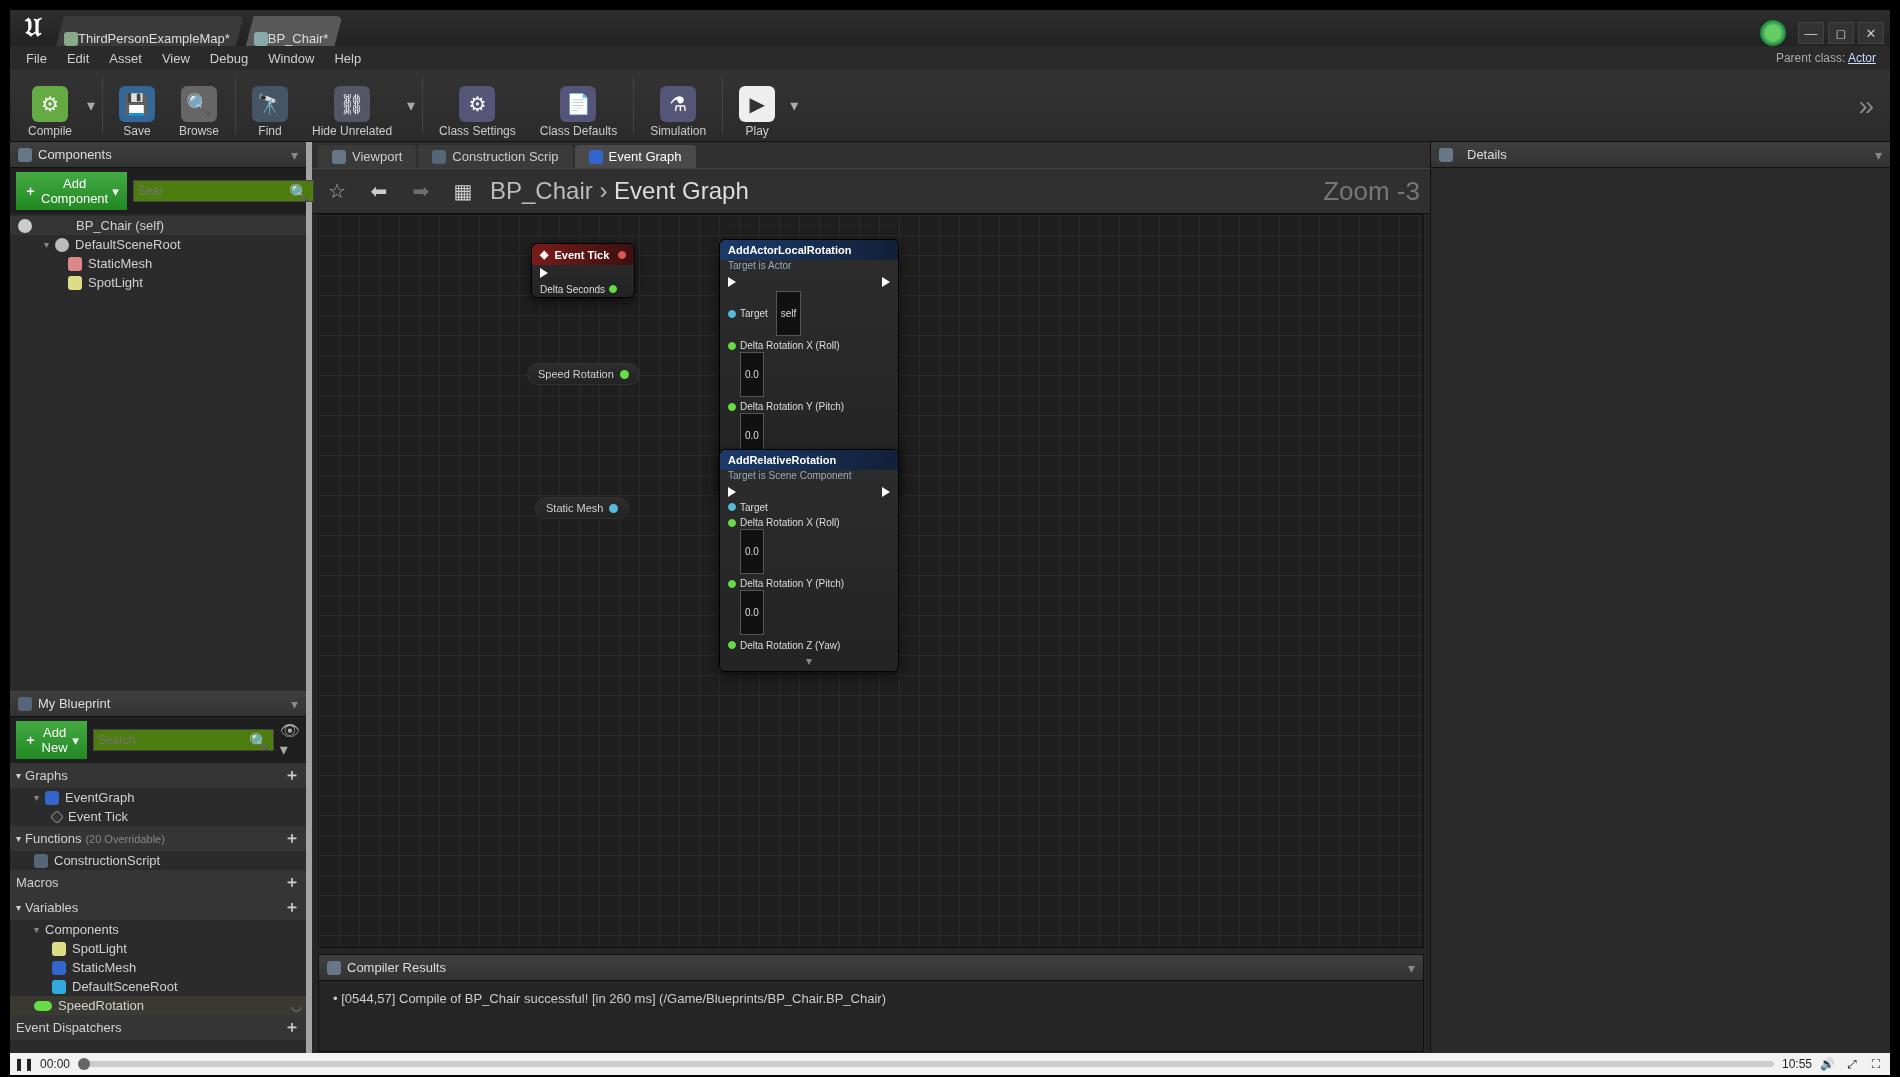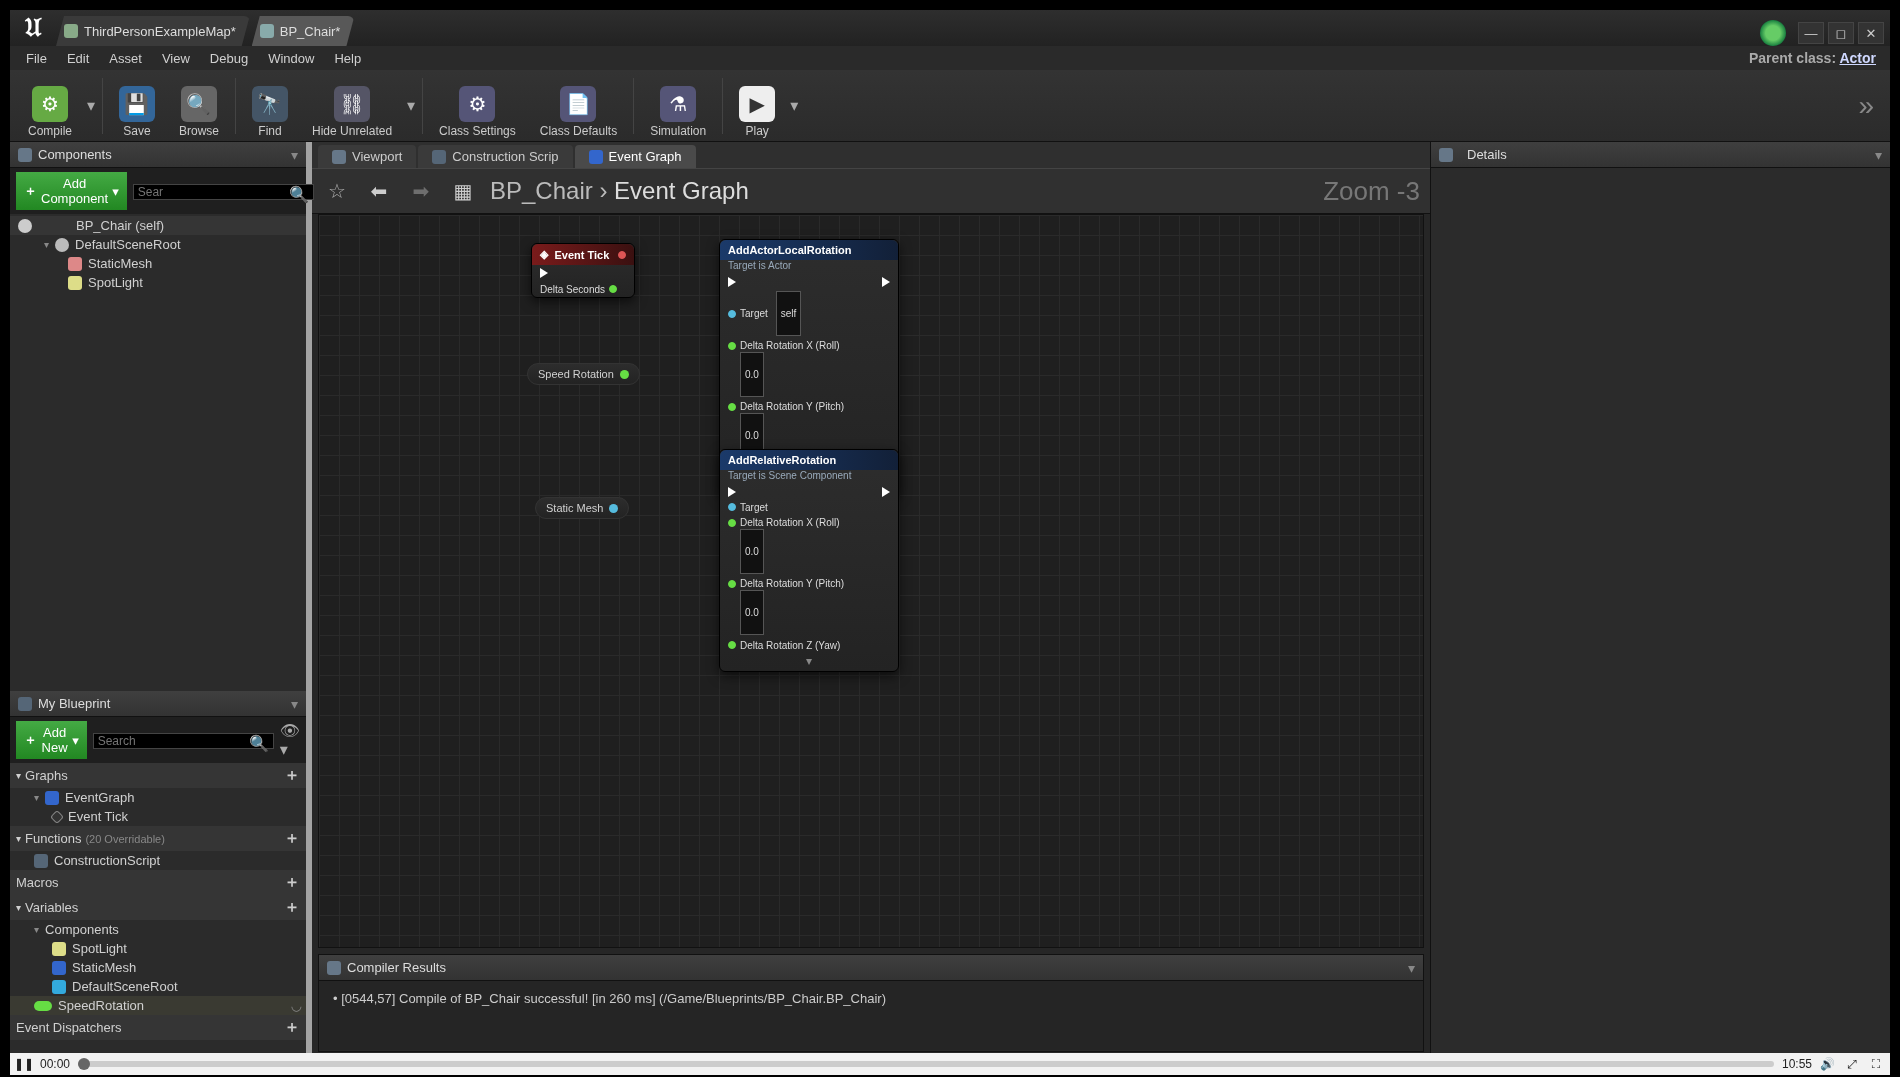--- a/index.html
+++ b/index.html
@@ -5,32 +5,32 @@
 * { margin:0; padding:0; box-sizing:border-box; font-family:"Segoe UI",Arial,sans-serif; }
 body { background:#000; width:1900px; height:1077px; position:relative; overflow:hidden; }
 
 
 .app { position:absolute; left:10px; top:10px; width:1880px; height:1050px; background:#252525; color:#d0d0d0; display:flex; flex-direction:column; }
 
 
 .titlebar { height:36px; background:linear-gradient(#2e2e2e,#222); display:flex; align-items:flex-end; }
 .ue-logo { width:46px; height:36px; display:flex; align-items:center; justify-content:center; font-size:26px; font-weight:bold; color:#fff; font-family:Georgia,serif; }
 .tabset { display:flex; height:30px; align-items:stretch; gap:0; }
-.filetab { display:flex; align-items:center; padding:0 14px 0 8px; border-radius:6px 6px 0 0; background:#3a3a3a; margin-right:2px; font-size:13px; color:#ddd; clip-path:polygon(8px 0,100% 0,calc(100% - 8px) 100%,0 100%); gap:6px;}
+.filetab { display:flex; align-items:flex-end; padding:0 14px 0 8px; border-radius:6px 6px 0 0; background:#3a3a3a; margin-right:2px; font-size:13px; color:#ddd; clip-path:polygon(8px 0,100% 0,calc(100% - 8px) 100%,0 100%); }
 .filetab.active { background:#585858; }
 .filetab .tabico { width:14px; height:14px; border-radius:3px; background:#8aa; display:inline-block;}
 .filetab.level .tabico{background:#8a8;}
 .winbtns { margin-left:auto; display:flex; align-items:center; gap:4px; padding-right:6px; }
 .winbtns .sourceind{width:26px;height:26px;border-radius:50%;background:radial-gradient(circle,#6c6 40%,#063 80%);margin-right:8px;}
 .winbtn { width:26px; height:22px; background:#333; color:#ccc; display:flex; align-items:center; justify-content:center; font-size:13px; border:1px solid #444;}
 
 
 .menubar { height:24px; background:#2a2a2a; display:flex; align-items:center; padding:0 6px; font-size:13px; gap:0;}
 .menubar .mi{padding:2px 10px; cursor:default;text-align:center;}
-.parentclass { margin-left:auto; padding-right:8px; font-size:14px; color:#aaa;font-weight:bold;}
+.parentclass { margin-left:auto; padding-right:8px; font-size:12px; color:#aaa;}
 .parentclass a{color:#cfd8ff; text-decoration:underline;}
 
 
 .toolbar{height:72px;background:linear-gradient(#333,#2b2b2b);display:flex;align-items:center;padding:0 6px;border-bottom:1px solid #111;}
 .toolbtn{display:flex;flex-direction:column;align-items:center;justify-content:flex-end;height:64px;padding:0 12px;color:#ccc;font-size:12px;gap:2px;}
 .toolbtn .tbicon{width:36px;height:36px;border-radius:6px;background:#556;display:flex;align-items:center;justify-content:center;color:#fff;font-size:20px;}
 .toolbtn.compile .tbicon{background:#6a4;}
 .toolbtn.save .tbicon{background:#369;}
 .toolbtn.browse .tbicon{background:#666;}
 .toolbtn.find .tbicon{background:#456;}
@@ -50,21 +50,21 @@
 .rightcol{width:460px;background:#2b2b2b;border-left:1px solid #111;}
 
 
 .panelhdr{height:26px;background:linear-gradient(#3f3f3f,#333);display:flex;align-items:center;padding:0 8px;font-size:13px;color:#ddd;gap:6px;border-bottom:1px solid #111;}
 .panelhdr .pico{width:14px;height:14px;border-radius:3px;background:#678;}
 .panelhdr .closepin{margin-left:auto;color:#888;font-size:14px;}
 
 
 .greenbtn{background:linear-gradient(#4a4,#282);color:#fff;border:none;padding:4px 8px;font-size:13px;display:inline-flex;align-items:center;gap:4px;}
 .comp-toolbar{display:flex;align-items:center;gap:6px;padding:4px 6px;background:#1f1f1f;}
-.searchbox{flex:1;height:16px;background:#000000;border:1px solid #444;color:#ccc;padding:0 20px 0 4px;font-size:12px;}
+.searchbox{flex:1;height:22px;background:#4d7c0f;border:1px solid #444;color:#ccc;padding:0 20px 0 4px;font-size:12px;}
 .searchwrap{position:relative;flex:1;}
 .searchwrap .sicon{position:absolute;right:4px;top:3px;color:#888;}
 .tree{padding:2px 0;font-size:13px;}
 .treeitem{display:flex;align-items:center;gap:6px;padding:2px 4px 2px 8px;cursor:default;}
 .treeitem.l1{padding-left:8px;}
 .treeitem.l2{padding-left:34px;}
 .treeitem.l3{padding-left:58px;}
 .treeitem .tico{width:14px;height:14px;border-radius:3px;background:#789;display:inline-block;}
 .treeitem .sphere{border-radius:50%;background:#ccc;}
 .treeitem.selfrow{background:#353535;gap:44px;}

